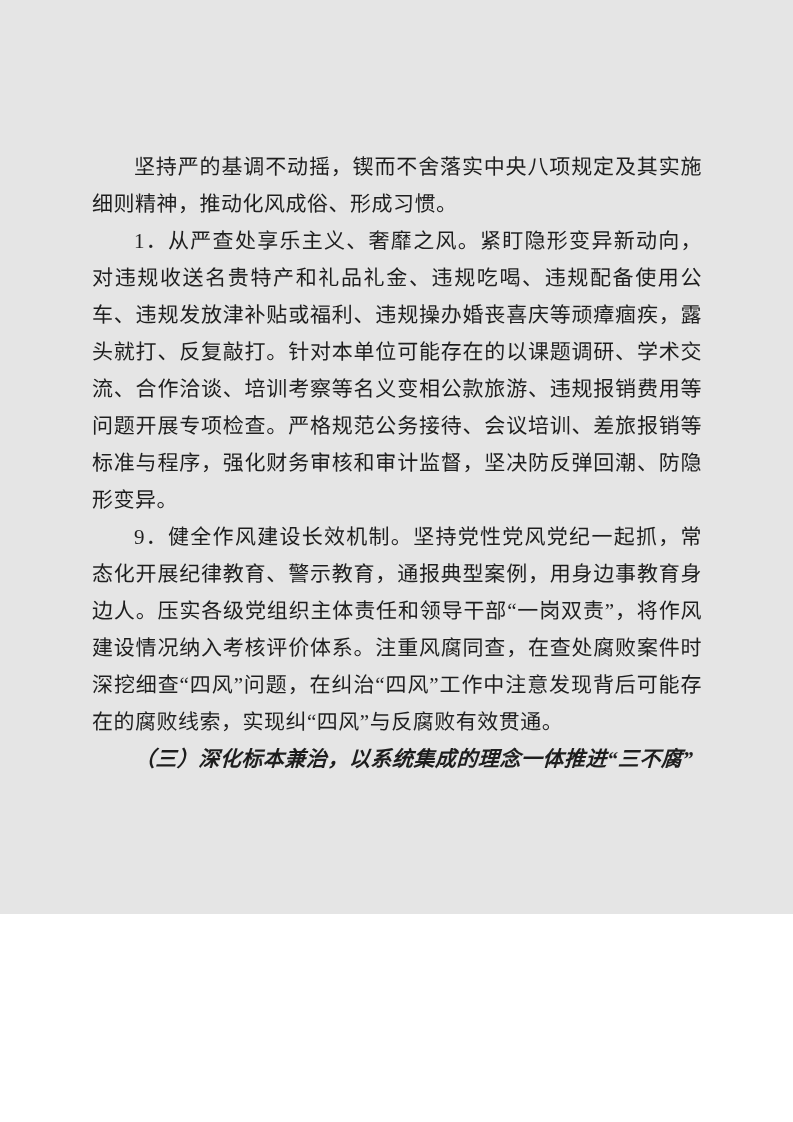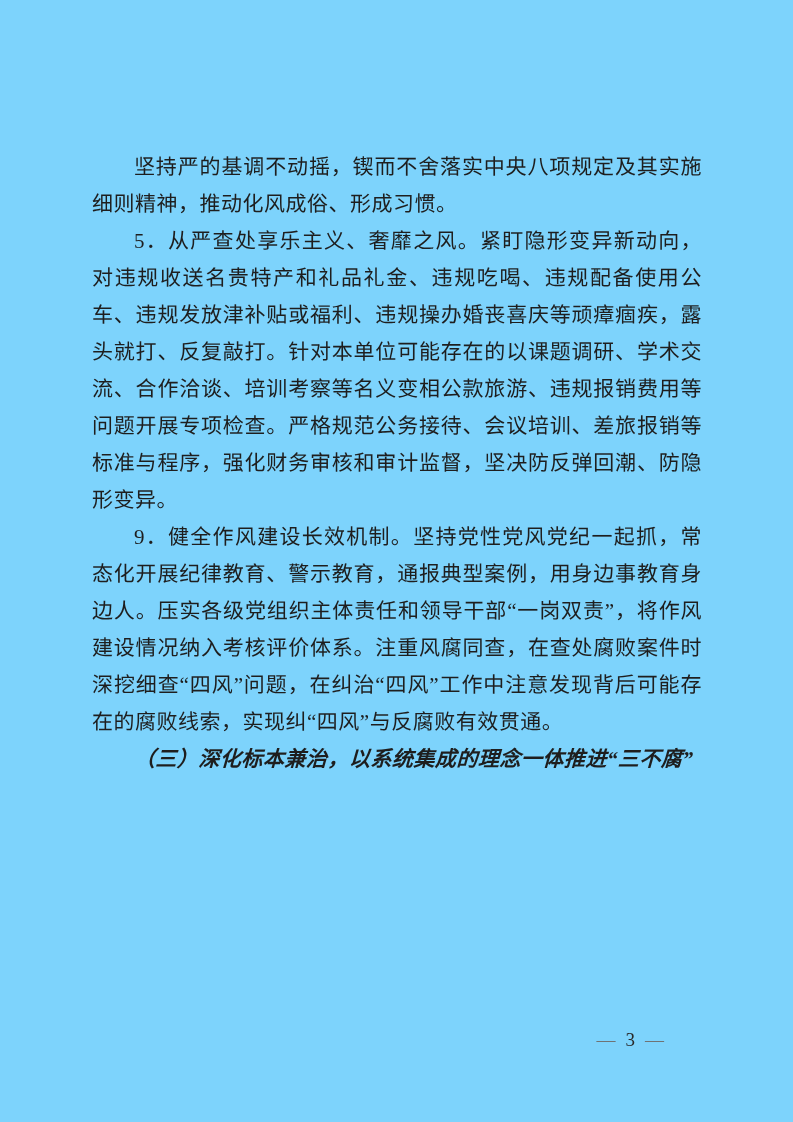--- a/index.html
+++ b/index.html
@@ -3,22 +3,22 @@
 <meta charset="utf-8">
 <style>
   html, body {
     margin: 0;
     padding: 0;
     background: #ffffff;
   }
   .page {
     position: relative;
     width: 793px;
-    height: 1122px;
-    background: #7dd3fc;
+    height: 914px;
+    background: #e5e5e5;
     overflow: hidden;
     font-family: "Liberation Serif", serif;
   }
   .content {
     position: absolute;
     top: 149px;
     left: 92px;
     width: 610px;
   }
   .para {
@@ -54,21 +54,21 @@
     color: #2a2a2a;
     padding: 0 4px;
   }
 </style>
 </head>
 <body>
 
 <div class="page">
   <div class="content">
     <p class="para">坚持严的基调不动摇，锲而不舍落实中央八项规定及其实施细则精神，推动化风成俗、形成习惯。</p>
-    <p class="para">5．从严查处享乐主义、奢靡之风。紧盯隐形变异新动向，对违规收送名贵特产和礼品礼金、违规吃喝、违规配备使用公车、违规发放津补贴或福利、违规操办婚丧喜庆等顽瘴痼疾，露头就打、反复敲打。针对本单位可能存在的以课题调研、学术交流、合作洽谈、培训考察等名义变相公款旅游、违规报销费用等问题开展专项检查。严格规范公务接待、会议培训、差旅报销等标准与程序，强化财务审核和审计监督，坚决防反弹回潮、防隐形变异。</p>
+    <p class="para">1．从严查处享乐主义、奢靡之风。紧盯隐形变异新动向，对违规收送名贵特产和礼品礼金、违规吃喝、违规配备使用公车、违规发放津补贴或福利、违规操办婚丧喜庆等顽瘴痼疾，露头就打、反复敲打。针对本单位可能存在的以课题调研、学术交流、合作洽谈、培训考察等名义变相公款旅游、违规报销费用等问题开展专项检查。严格规范公务接待、会议培训、差旅报销等标准与程序，强化财务审核和审计监督，坚决防反弹回潮、防隐形变异。</p>
     <p class="para">9．健全作风建设长效机制。坚持党性党风党纪一起抓，常态化开展纪律教育、警示教育，通报典型案例，用身边事教育身边人。压实各级党组织主体责任和领导干部“一岗双责”，将作风建设情况纳入考核评价体系。注重风腐同查，在查处腐败案件时深挖细查“四风”问题，在纠治“四风”工作中注意发现背后可能存在的腐败线索，实现纠“四风”与反腐败有效贯通。</p>
     <p class="para heading">（三）深化标本兼治，以系统集成的理念一体推进“三不腐”</p>
   </div>
 
   <div class="footer">
     <span class="dash">—</span><span class="num">3</span><span class="dash">—</span>
   </div>
 </div>
 
 </body></html>

